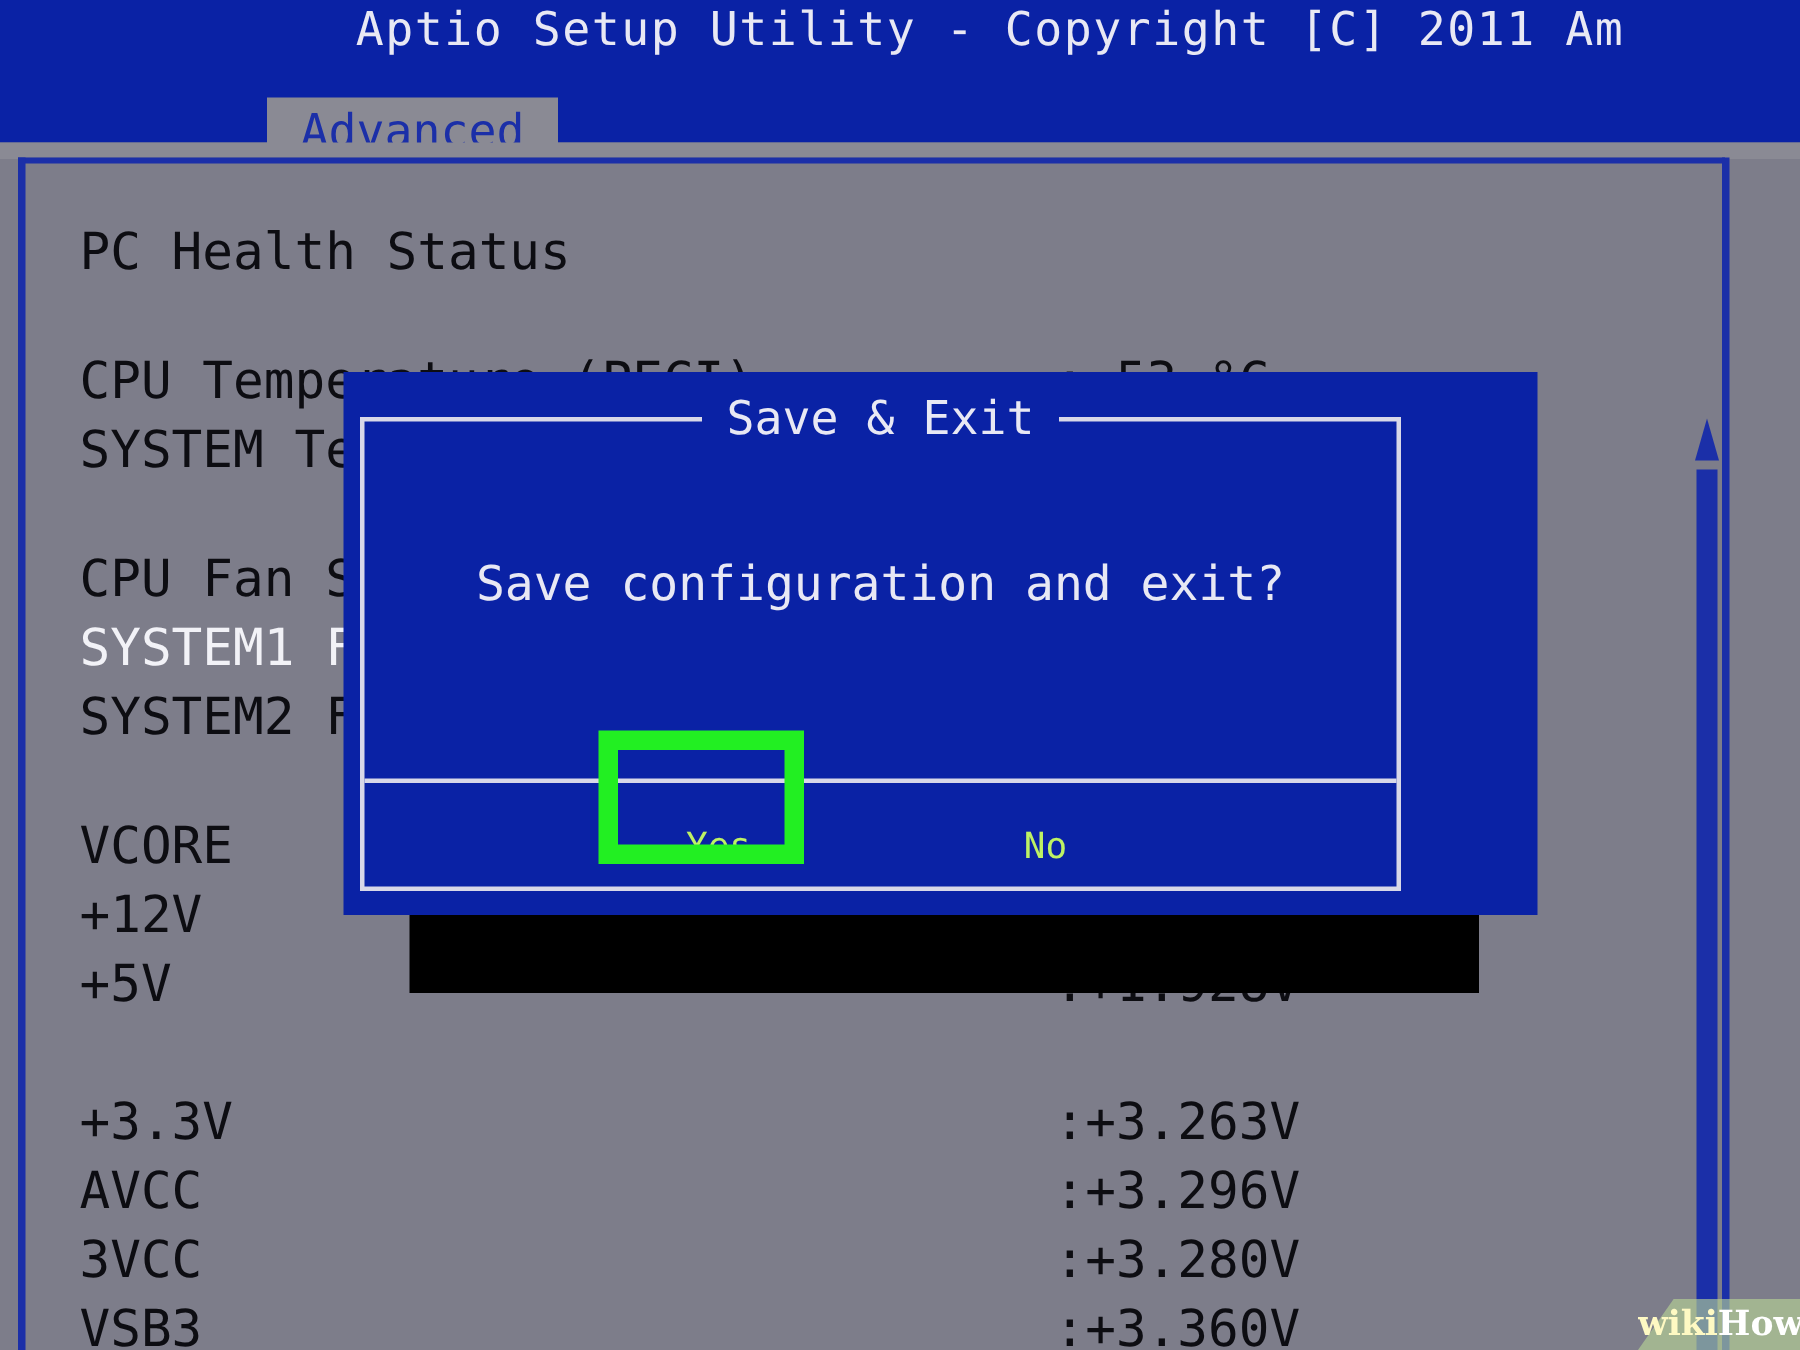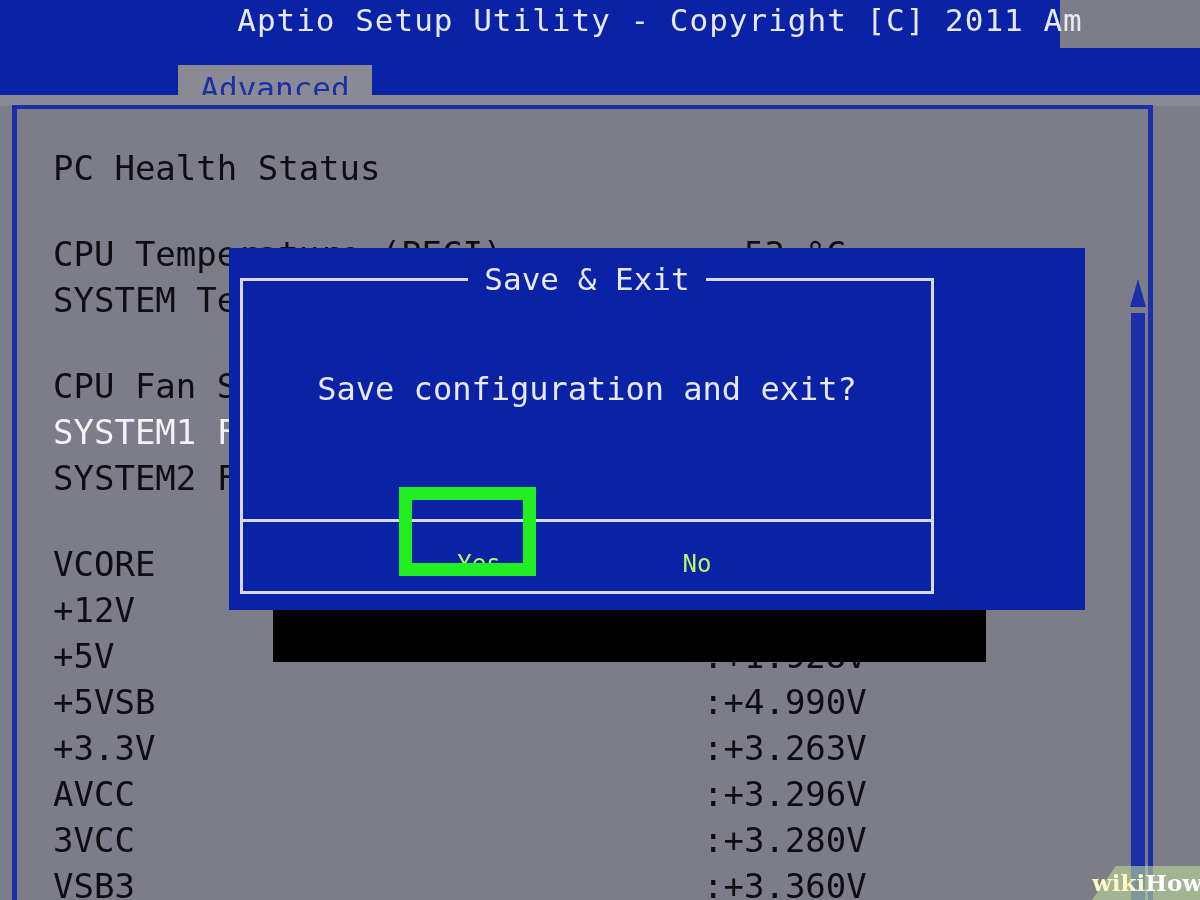--- a/index.html
+++ b/index.html
@@ -15,21 +15,21 @@
     overflow: hidden;
     background: #7d7d8a;
     font-family: "DejaVu Sans Mono", "Liberation Mono", monospace;
     user-select: none;
   }
 
   
   .header-bar {
     position: absolute;
     left: 0; top: 0;
-    width: 1060px;
+    width: 1200px;
     height: 48px;
     background: #0a22a5;
   }
   .header-title {
     position: absolute;
     left: 0; top: 2px;
     width: 1200px;
     text-align: center;
     color: #e8e8f4;
     font-size: 31px;
@@ -152,21 +152,21 @@
     left: 273px; top: 290px;
     width: 713px;
     height: 372px;
     background: #000;
   }
 
   
   .dialog {
     position: absolute;
     left: 229px; top: 248px;
-    width: 856px;
+    width: 796px;
     height: 362px;
     background: #0a22a5;
   }
   .dialog-frame {
     position: absolute;
     left: 11px; top: 30px;
     width: 694px;
     height: 316px;
     border: 3px solid #d8d8e8;
     box-sizing: border-box;
@@ -311,24 +311,20 @@
         </div>
         <div class="row" style="top: 432px;">
           <span class="label">VCORE</span>
         </div>
         <div class="row" style="top: 478px;">
           <span class="label">+12V</span>
         </div>
         <div class="row" style="top: 524px;">
           <span class="label">+5V</span>
           <span class="value">:+1.928V</span>
-        </div>
-        <div class="row" style="top: 570px;">
-          <span class="label">+5VSB</span>
-          <span class="value">:+4.990V</span>
         </div>
         <div class="row" style="top: 616px;">
           <span class="label">+3.3V</span>
           <span class="value">:+3.263V</span>
         </div>
         <div class="row" style="top: 662px;">
           <span class="label">AVCC</span>
           <span class="value">:+3.296V</span>
         </div>
         <div class="row" style="top: 708px;">

